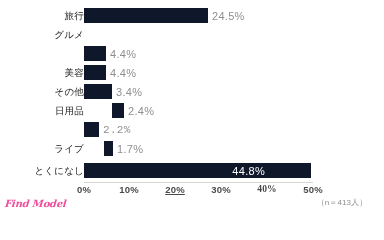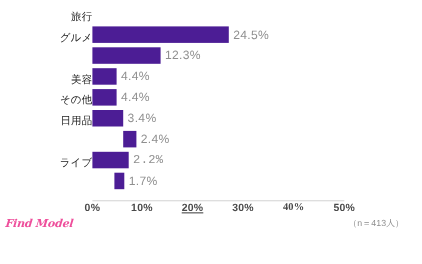--- a/index.html
+++ b/index.html
@@ -52,23 +52,22 @@
 
   .bar-track {
     position: absolute;
     left: 84px;
     top: 2px;
     height: 15px;
   }
 
   .bar {
     height: 15px;
-    background: #4c1d95;
+    background: #0f172a;
     position: relative;
-    margin-top: 16px;
   }
 
   .bar-value-out {
     position: absolute;
     left: 100%;
     top: 50%;
     transform: translateY(-50%);
     margin-left: 4px;
     font-size: 11px;
     color: #8f8f8f;
@@ -143,25 +142,20 @@
       <div class="row-label">旅行</div>
       <div class="bar-track" style="width:124px;">
         <div class="bar" style="width:124px;">
           <span class="bar-value-out">24.5%</span>
         </div>
       </div>
     </div>
 
     <div class="row" style="top:25px;">
       <div class="row-label">グルメ</div>
-      <div class="bar-track" style="width:62px;">
-        <div class="bar" style="width:62px;">
-          <span class="bar-value-out">12.3%</span>
-        </div>
-      </div>
     </div>
 
     <div class="row" style="top:44px;">
       <div class="bar-track" style="width:22px;">
         <div class="bar" style="width:22px;">
           <span class="bar-value-out">4.4%</span>
         </div>
       </div>
     </div>
 
@@ -187,35 +181,43 @@
       <div class="row-label">日用品</div>
       <div class="bar-track" style="width:12px;padding-left:28px;">
         <div class="bar" style="width:12px;">
           <span class="bar-value-out">2.4%</span>
         </div>
       </div>
     </div>
 
     <div class="row" style="top:120px;">
       <div class="bar-track" style="width:11px;">
-        <div class="bar" style="width:33px;font-family:Liberation Mono, monospace;">
+        <div class="bar" style="width:15px;font-family:Liberation Mono, monospace;">
           <span class="bar-value-out">2.2%</span>
         </div>
       </div>
     </div>
 
     <div class="row" style="top:139px;">
       <div class="row-label">ライブ</div>
       <div class="bar-track" style="width:9px;padding-left:20px;">
         <div class="bar" style="width:9px;">
           <span class="bar-value-out">1.7%</span>
         </div>
       </div>
     </div>
 
+    <div class="row" style="top:161px;">
+      <div class="row-label">とくになし</div>
+      <div class="bar-track" style="width:227px;">
+        <div class="bar" style="width:227px;">
+          <span class="bar-value-in">44.8%</span>
+        </div>
+      </div>
+    </div>
 
     <div class="axis-line"></div>
 
     <div class="axis-tick-label" style="left:84px;">0%</div>
     <div class="axis-tick-label" style="left:129px;">10%</div>
     <div class="axis-tick-label" style="left:175px;text-decoration:underline;">20%</div>
     <div class="axis-tick-label" style="left:221px;">30%</div>
     <div class="axis-tick-label" style="left:267px;font-family:Liberation Serif, serif;">40%</div>
     <div class="axis-tick-label" style="left:313px;">50%</div>
 

